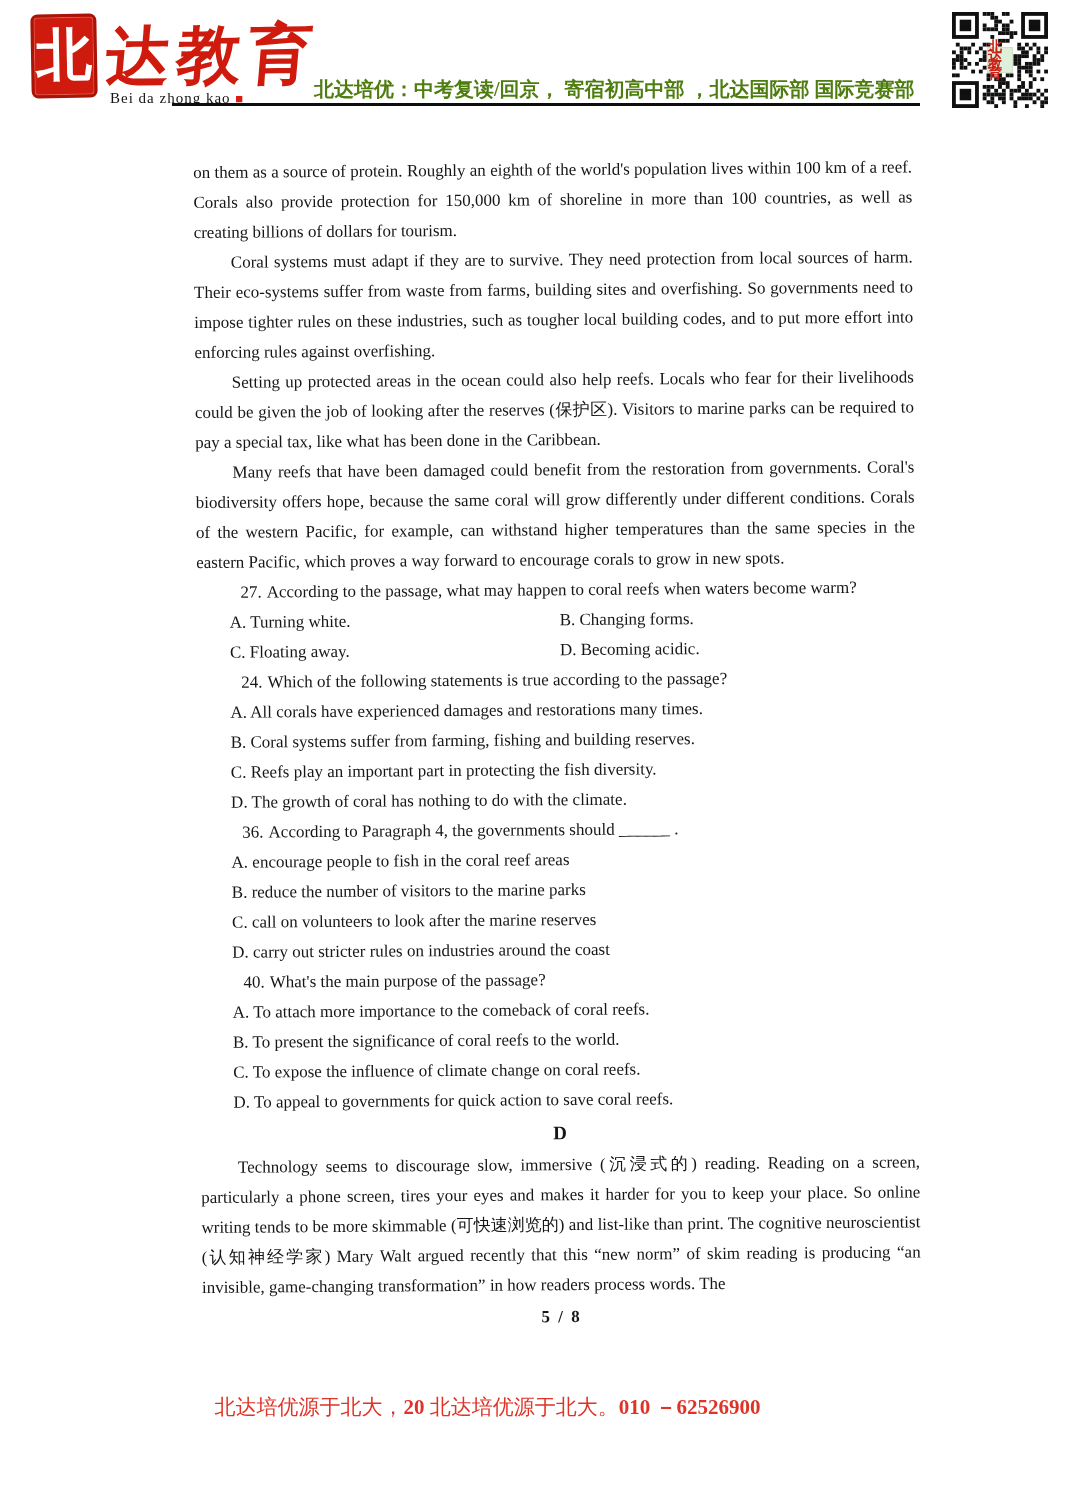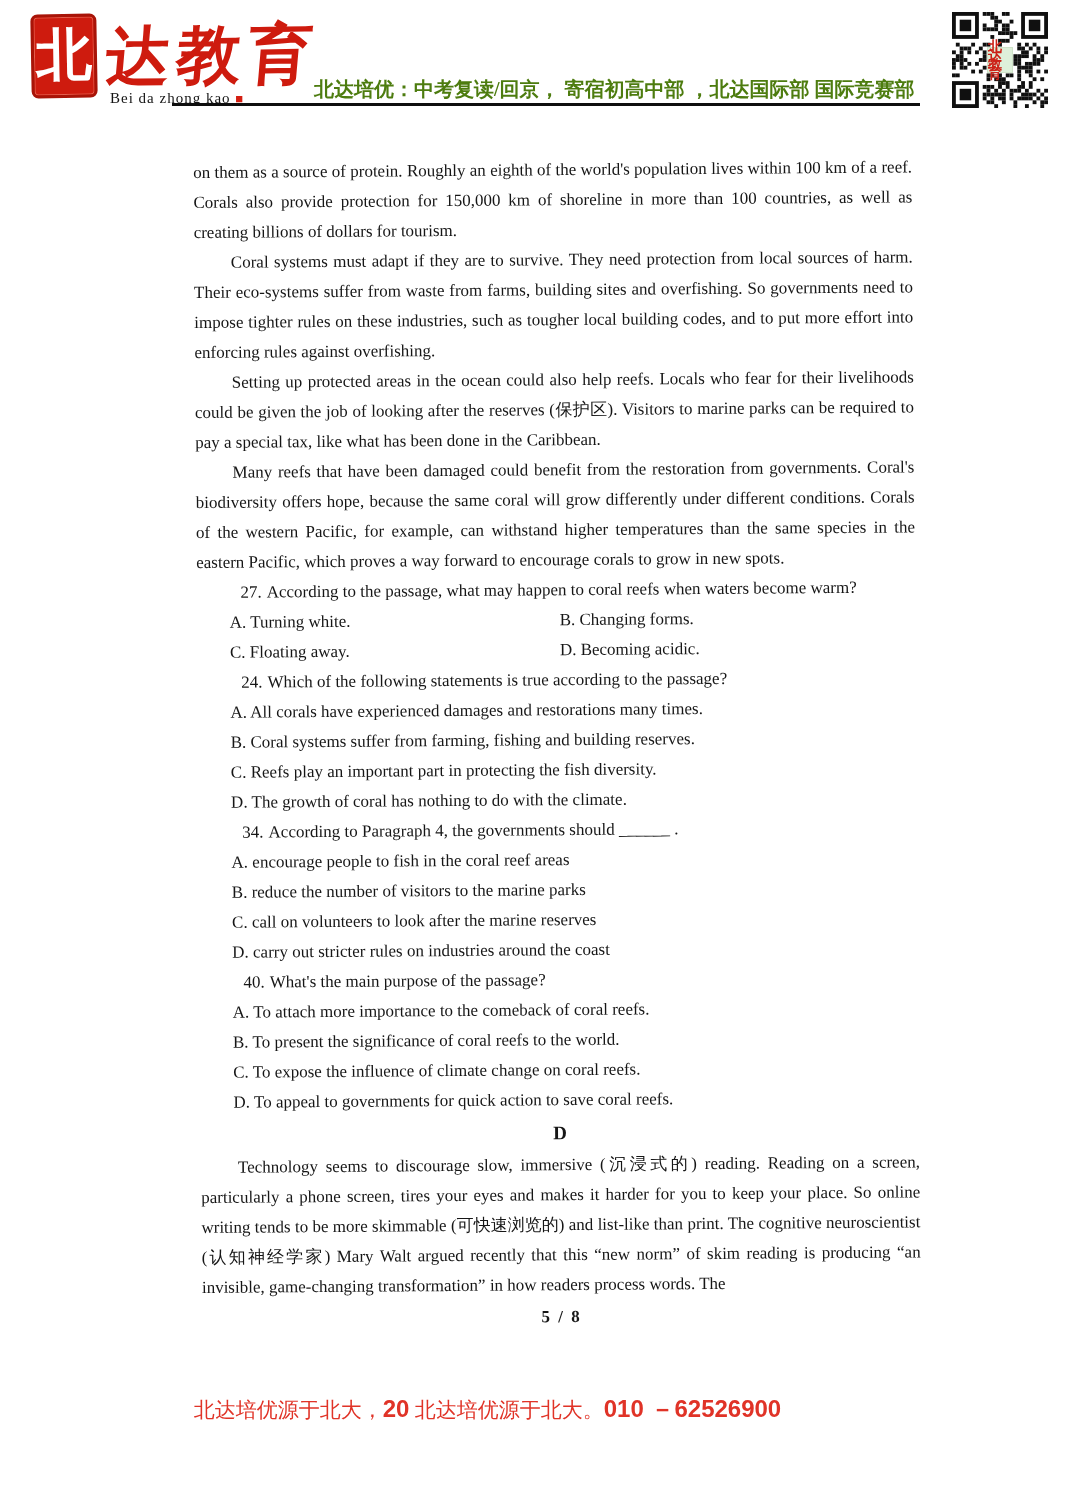--- a/index.html
+++ b/index.html
@@ -76,22 +76,22 @@
     letter-spacing:2px;
   }
 
   
   .footer {
     position:absolute; left:0; top:1393px; width:975px; text-align:center;
     font-size:21px; color:#e03327; white-space:nowrap;
   }
   .footer .cn { font-weight:400; }
   .footer .num {
-    font-family:Liberation Sans, sans-serif;
-    font-weight:bold; font-size:24px;
+    font-family:Liberation Serif, serif;
+    font-weight:bold; font-size:21px;
   }
 </style>
 </head>
 <body>
 
 <div class="page">
 
   <div class="header">
     <div class="seal">
       <span>北</span>
@@ -329,21 +329,21 @@
       <div class="q-options">
         <div class="opt">A. All corals have experienced damages and restorations many times.</div>
         <div class="opt">B. Coral systems suffer from farming, fishing and building reserves.</div>
         <div class="opt">C. Reefs play an important part in protecting the fish diversity.</div>
         <div class="opt">D. The growth of coral has nothing to do with the climate.</div>
       </div>
     </div>
 
     <div class="question">
       <div class="q-prompt">
-        <span class="q-num">34.</span><span>According to Paragraph 4, the governments should ______ .</span>
+        <span class="q-num">36.</span><span>According to Paragraph 4, the governments should ______ .</span>
       </div>
       <div class="q-options">
         <div class="opt">A. encourage people to fish in the coral reef areas</div>
         <div class="opt">B. reduce the number of visitors to the marine parks</div>
         <div class="opt">C. call on volunteers to look after the marine reserves</div>
         <div class="opt">D. carry out stricter rules on industries around the coast</div>
       </div>
     </div>
 
     <div class="question">

